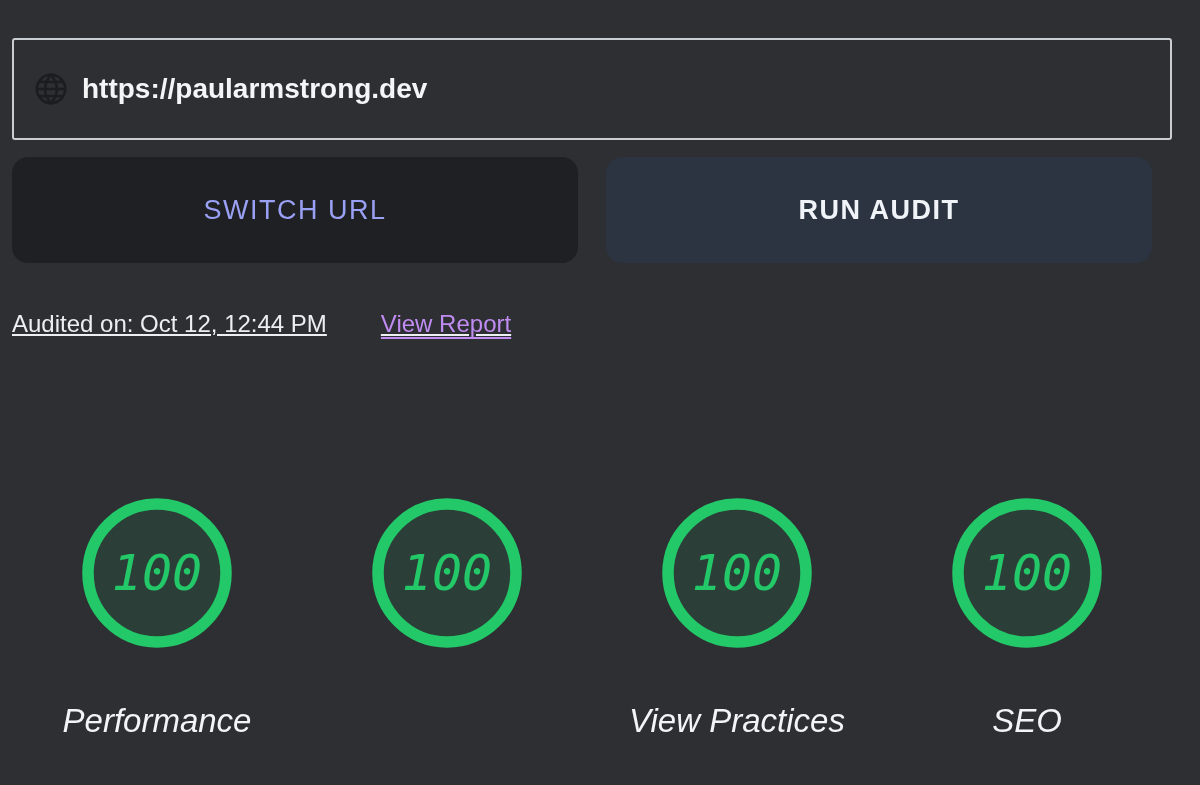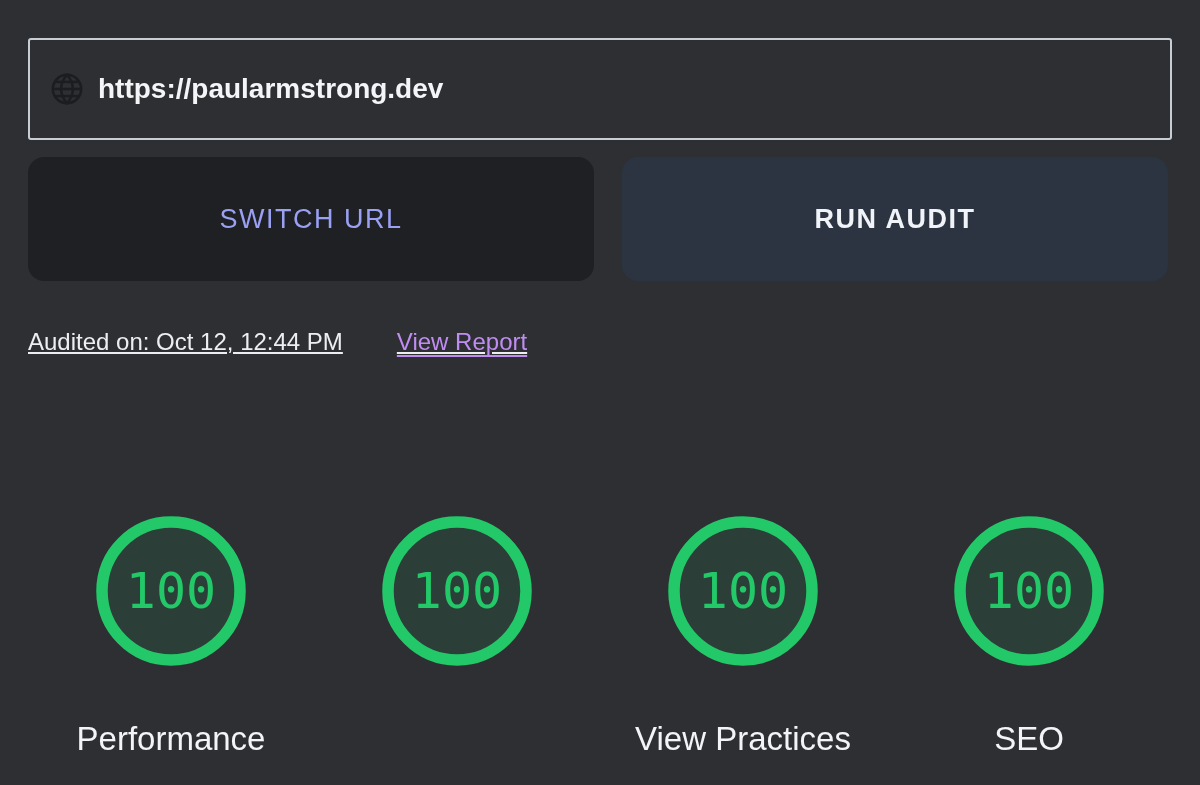--- a/index.html
+++ b/index.html
@@ -2,21 +2,21 @@
 <html><head>
 <meta charset="utf-8">
 <style>
   * { margin: 0; padding: 0; box-sizing: border-box; }
   html, body {
     width: 1200px; height: 785px;
     background: #2d2f33;
     font-family: "Liberation Sans", sans-serif;
     overflow: hidden;
   }
-  .page { width: 1200px; height: 785px; padding: 38px 28px 0 28px; }
+  .page { width: 1200px; height: 785px; padding: 38px 28px 0 12px; }
 
   
   .url-bar {
     width: 100%; height: 102px;
     border: 2px solid #c9ced4;
     border-radius: 3px;
     background: transparent;
     display: flex; align-items: center;
     padding: 0 20px;
   }
@@ -28,21 +28,21 @@
   }
 
   
   .btn-row {
     margin-top: 17px;
     display: grid;
     grid-template-columns: 566px 546px;
     gap: 28px;
   }
   .btn {
-    height: 124px; border: none; border-radius: 16px;
+    height: 106px; border: none; border-radius: 16px;
     font-family: "Liberation Sans", sans-serif;
     font-size: 27px; letter-spacing: 1.5px; cursor: pointer;
   }
   .btn-switch { background: #1e2024; color: #9aa0f4; font-weight: 500; }
   .btn-run    { background: #2c3442; color: #f0f3f7; font-weight: 700; }
 
   
   .audit-row {
     margin-top: 47px;
     display: flex; align-items: baseline;
@@ -53,20 +53,21 @@
     color: #c18cf2; text-decoration: underline;
     text-underline-offset: 5px;
     font-weight: 500;
   }
 
   
   .gauges {
     margin-top: 160px;
     display: grid;
     grid-template-columns: repeat(4, 1fr);
+    font-style: italic;
   }
   .gauge-cell { display: flex; flex-direction: column; align-items: center; }
   .gauge { position: relative; width: 150px; height: 150px; }
   .gauge svg { position: absolute; inset: 0; }
   .gauge .score {
     position: absolute; inset: 0;
     display: flex; align-items: center; justify-content: center;
     font-family: "DejaVu Sans Mono", monospace;
     font-size: 50px; font-weight: 500; color: #23c868;
   }

